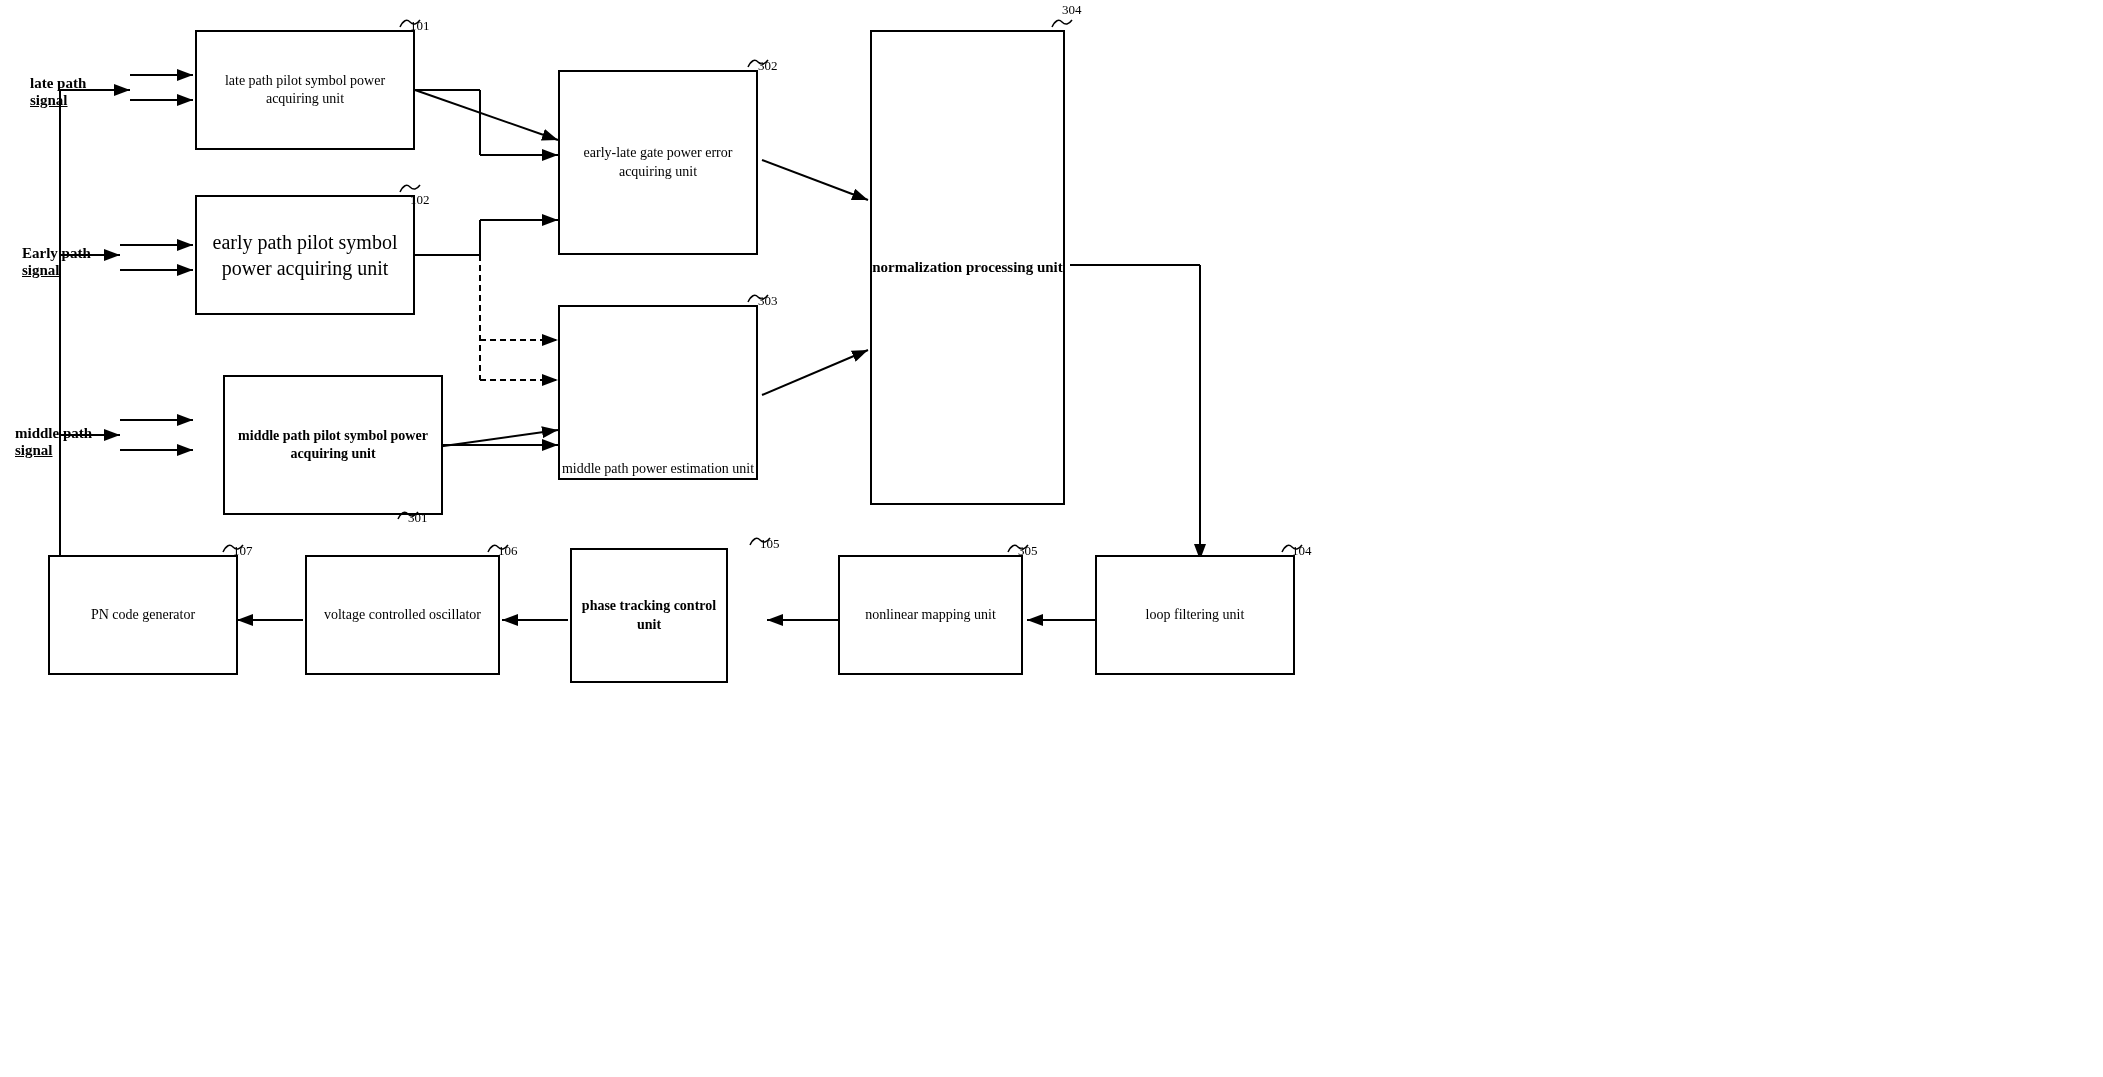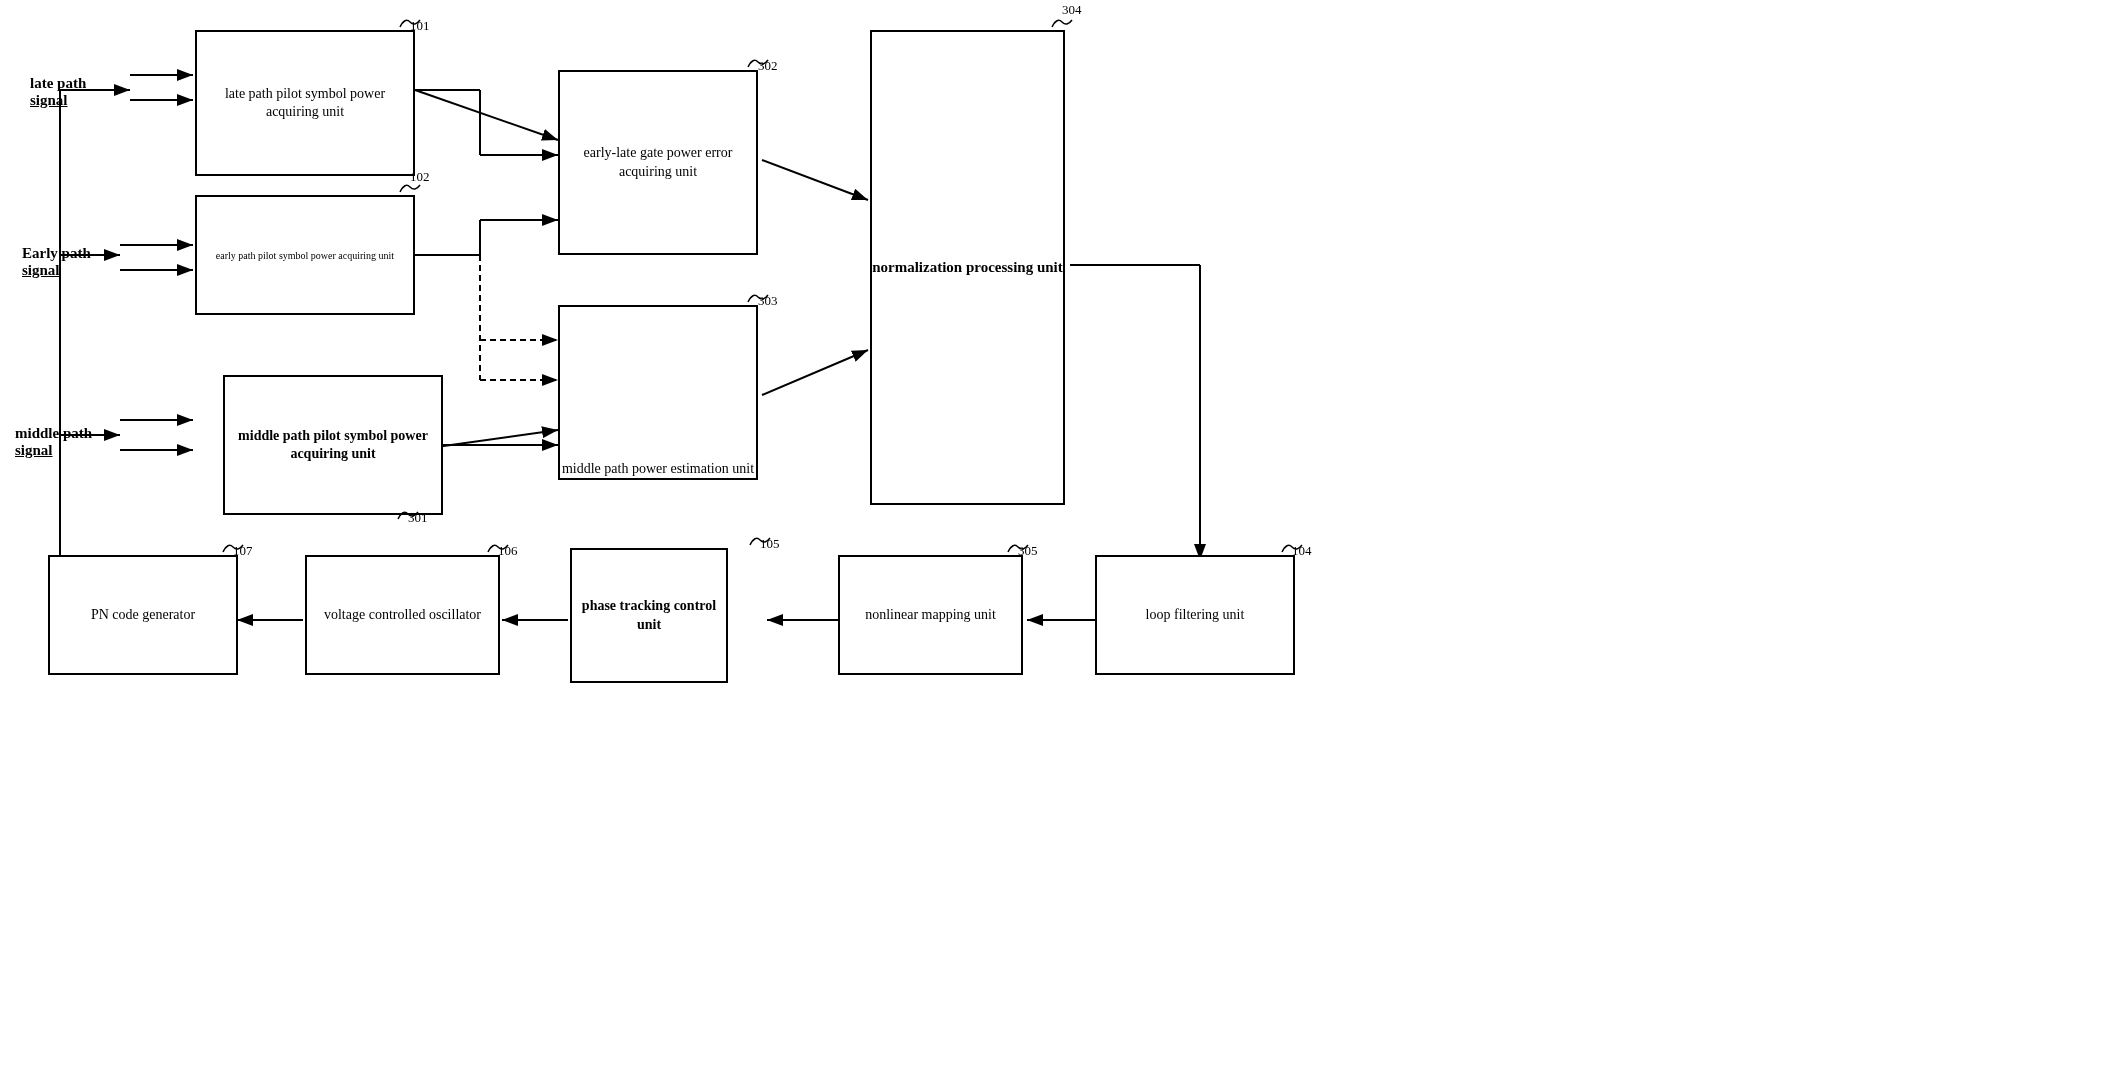--- a/index.html
+++ b/index.html
@@ -131,33 +131,33 @@
   </div>
 
   <div class="signal-label" style="left:22px; top:225px; text-align:left;">
     <strong>Early path<br><span class="underline">signal</span></strong>
   </div>
 
   <div class="signal-label" style="left:15px; top:405px; text-align:left;">
     <strong>middle path<br><span class="underline">signal</span></strong>
   </div>
 
-  <div class="box" style="left:195px; top:30px; width:220px; height:146px; font-size:14px;">
+  <div class="box" style="left:195px; top:30px; width:220px; height:120px; font-size:14px;">
     <span>late path pilot symbol power acquiring unit</span>
   </div>
   <div class="ref-num" style="left:410px; top:18px;">101</div>
 
   <svg style="position:absolute;left:395px;top:12px;width:30px;height:20px;overflow:visible;">
     <path d="M 5,15 Q 10,5 15,10 Q 20,15 25,8" stroke="#000" fill="none" stroke-width="1.5"></path>
   </svg>
 
-  <div class="box" style="left:195px; top:195px; width:220px; height:120px; font-size:10px;">
+  <div class="box" style="left:195px; top:195px; width:220px; height:120px; font-size:20px;">
     <span>early path pilot symbol power acquiring unit</span>
   </div>
-  <div class="ref-num" style="left:410px; top:169px;">102</div>
+  <div class="ref-num" style="left:410px; top:192px;">102</div>
   <svg style="position:absolute;left:395px;top:177px;width:30px;height:20px;overflow:visible;">
     <path d="M 5,15 Q 10,5 15,10 Q 20,15 25,8" stroke="#000" fill="none" stroke-width="1.5"></path>
   </svg>
 
   <div class="box bold-text" style="left:195px; top:375px; width:220px; height:140px; font-size:14px;margin-left:28px;">
     <span>middle path pilot symbol power acquiring unit</span>
   </div>
   <div class="ref-num" style="left:408px; top:510px;">301</div>
   <svg style="position:absolute;left:393px;top:504px;width:30px;height:20px;overflow:visible;">
     <path d="M 5,15 Q 10,5 15,10 Q 20,15 25,8" stroke="#000" fill="none" stroke-width="1.5"></path>

